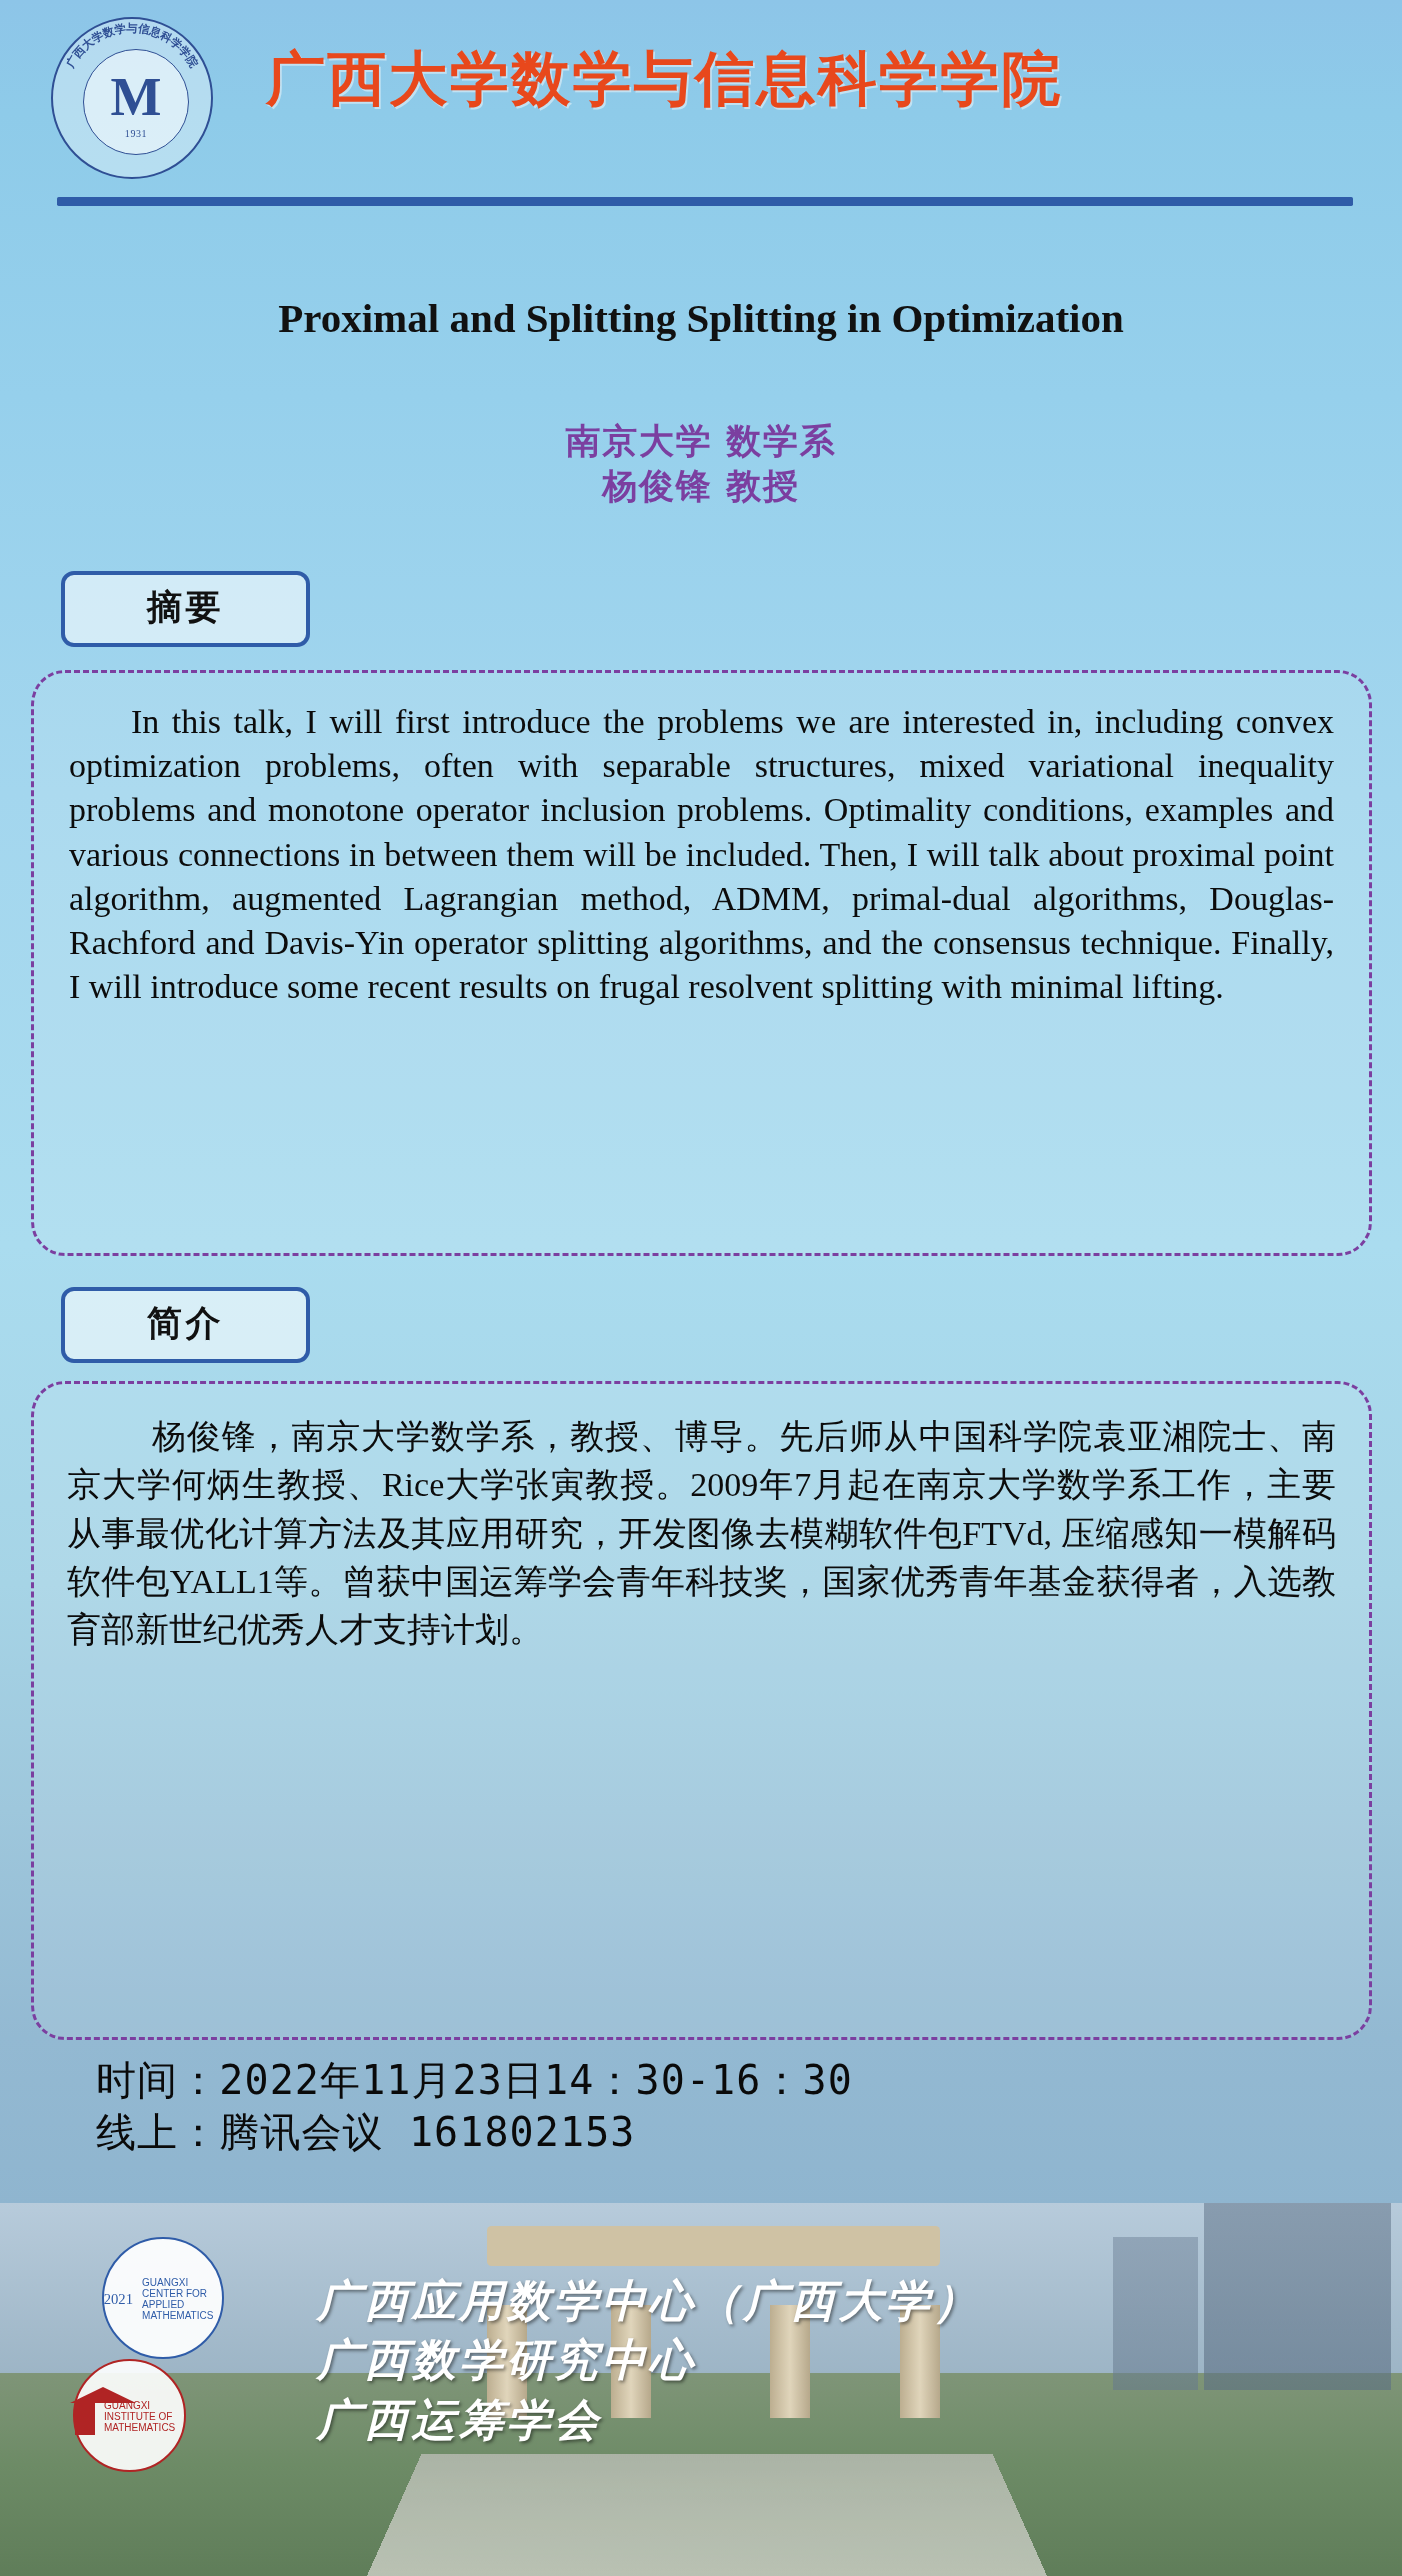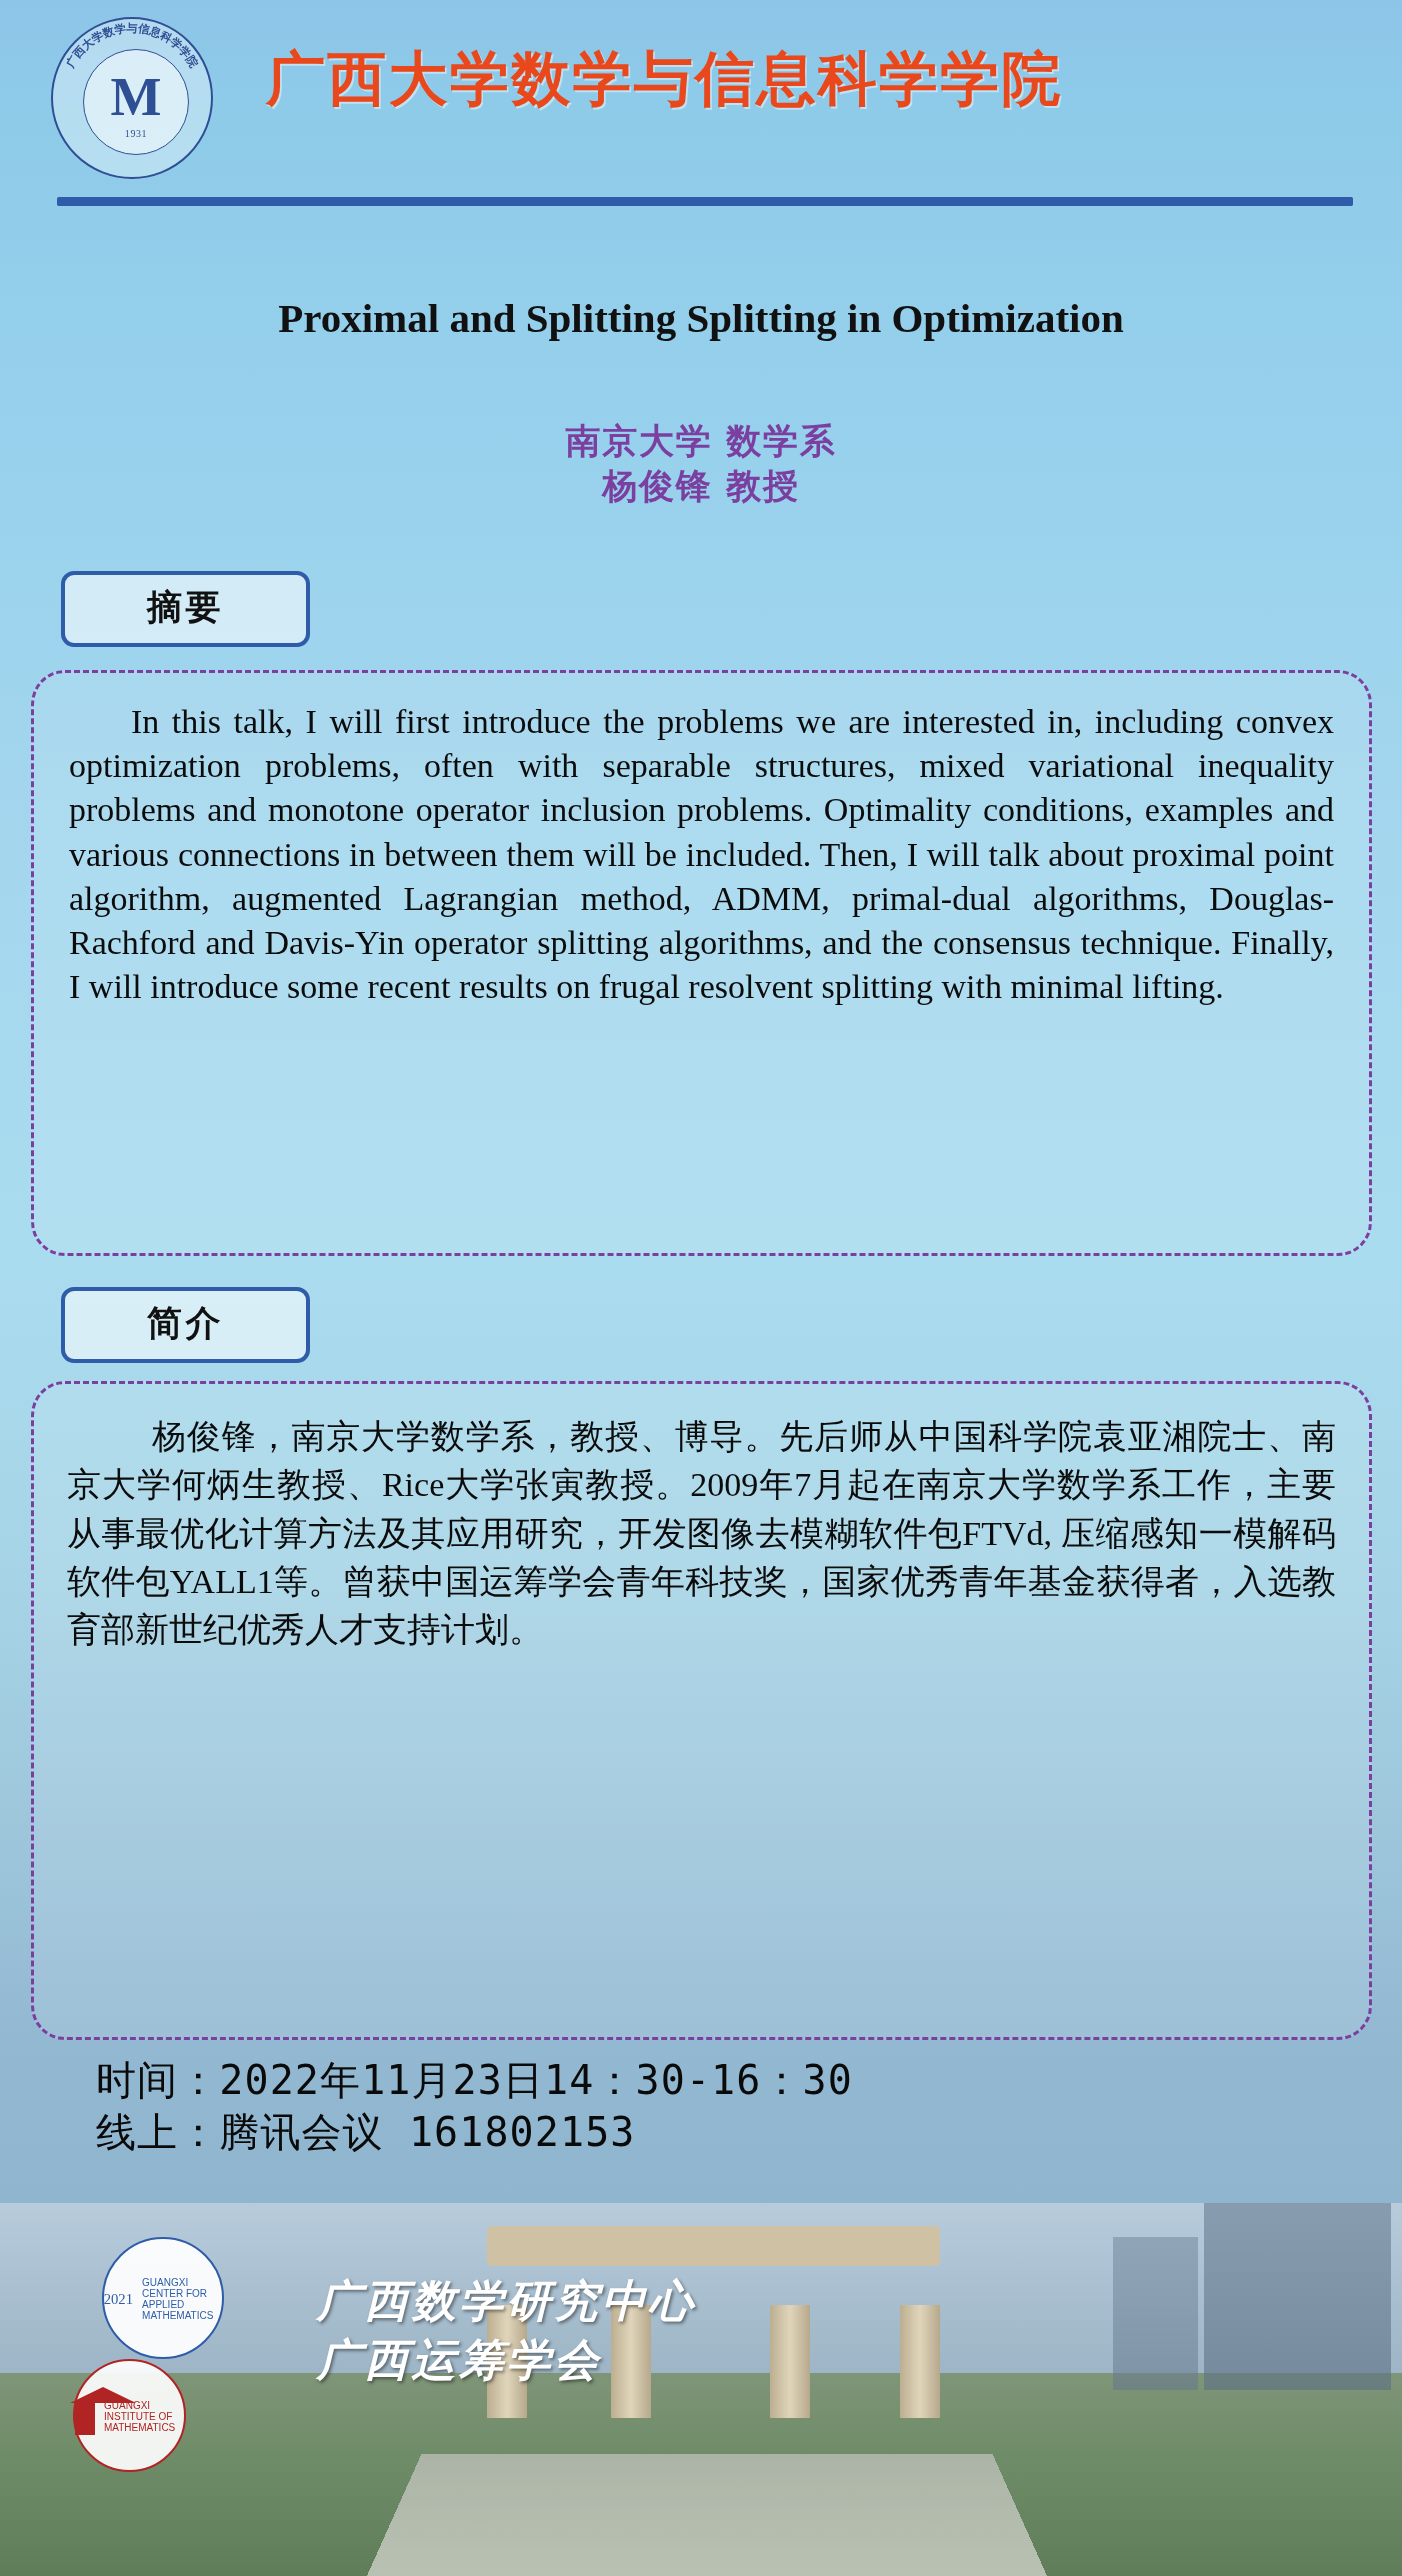--- a/index.html
+++ b/index.html
@@ -411,19 +411,20 @@
         <div class="badge-year">2021</div>
         <div class="badge-sub">GUANGXI CENTER FOR APPLIED MATHEMATICS</div>
       </div>
       <div class="badge" id="badge-gxmath">
         <div class="badge-house"></div>
         <div class="badge-sub badge-sub-red">GUANGXI INSTITUTE OF MATHEMATICS</div>
       </div>
     </div>
 
     <div class="footer-org">
+      <div>广西应用数学中心（广西大学）</div>
       <div>广西数学研究中心</div>
       <div>广西运筹学会</div>
     </div>
   </div>
 
 </div>
 
 
 </body></html>

